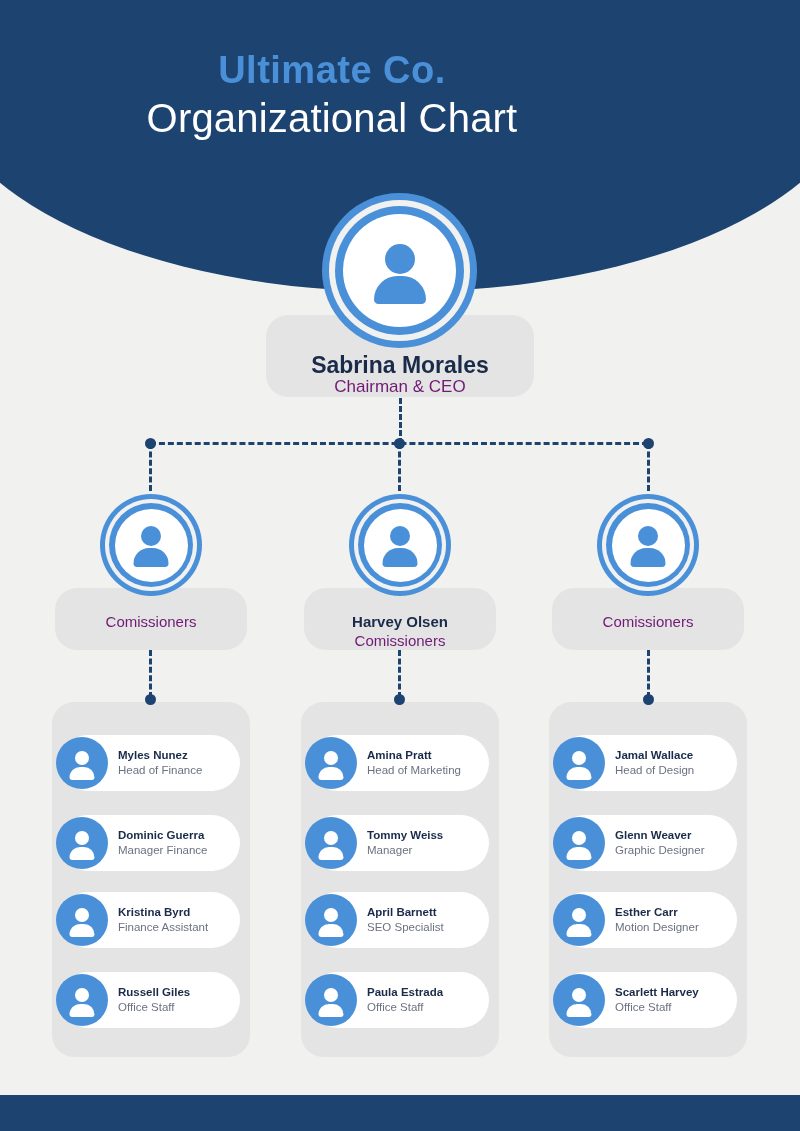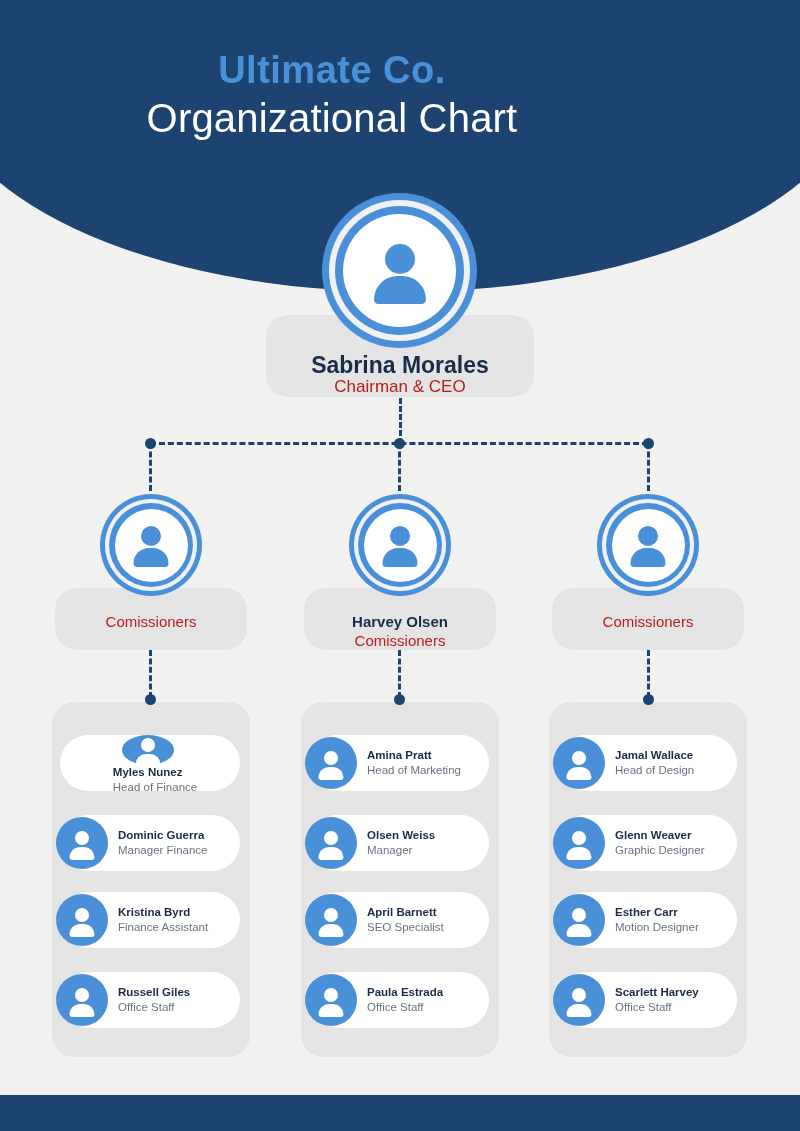--- a/index.html
+++ b/index.html
@@ -149,21 +149,21 @@
   }
   .card-name {
     font-size: 15px;
     font-weight: bold;
     color: #1a2b4a;
     line-height: 19px;
   }
   .card-role {
     font-size: 15px;
     font-weight: 400;
-    color: #b91c1c;
+    color: #701a75;
     line-height: 19px;
   }
 
   
   .column {
     position: absolute;
     background: #e4e4e4;
     border-radius: 22px;
     z-index: 2;
   }
@@ -304,21 +304,21 @@
         </div>
       </div>
     </div>
   </div>
 </div>
 
 <div class="column" style="left:52px; top:702px; width:198px; height:355px;"></div>
 <div class="column" style="left:301px; top:702px; width:198px; height:355px;"></div>
 <div class="column" style="left:549px; top:702px; width:198px; height:355px;"></div>
 
-<div class="staff-item" style="left:60px; top:735px; width:180px;flex-direction:column;">
+<div class="staff-item" style="left:60px; top:735px; width:180px;">
   <div class="staff-avatar">
     <div class="person" style="width:30px; height:30px;">
       <div class="head" style="top:3px; width:14px; height:14px; background:#ffffff;"></div>
       <div class="body" style="top:19px; width:25px; height:13px; background:#ffffff; border-radius:13px 13px 3px 3px;"></div>
     </div>
   </div>
   <div class="staff-text">
     <div class="staff-name">Myles Nunez</div>
     <div class="staff-role">Head of Finance</div>
   </div>
@@ -373,21 +373,21 @@
   </div>
 </div>
 <div class="staff-item" style="left:309px; top:815px; width:180px;">
   <div class="staff-avatar">
     <div class="person" style="width:30px; height:30px;">
       <div class="head" style="top:3px; width:14px; height:14px; background:#ffffff;"></div>
       <div class="body" style="top:19px; width:25px; height:13px; background:#ffffff; border-radius:13px 13px 3px 3px;"></div>
     </div>
   </div>
   <div class="staff-text">
-    <div class="staff-name">Olsen Weiss</div>
+    <div class="staff-name">Tommy Weiss</div>
     <div class="staff-role">Manager</div>
   </div>
 </div>
 <div class="staff-item" style="left:309px; top:892px; width:180px;">
   <div class="staff-avatar">
     <div class="person" style="width:30px; height:30px;">
       <div class="head" style="top:3px; width:14px; height:14px; background:#ffffff;"></div>
       <div class="body" style="top:19px; width:25px; height:13px; background:#ffffff; border-radius:13px 13px 3px 3px;"></div>
     </div>
   </div>

